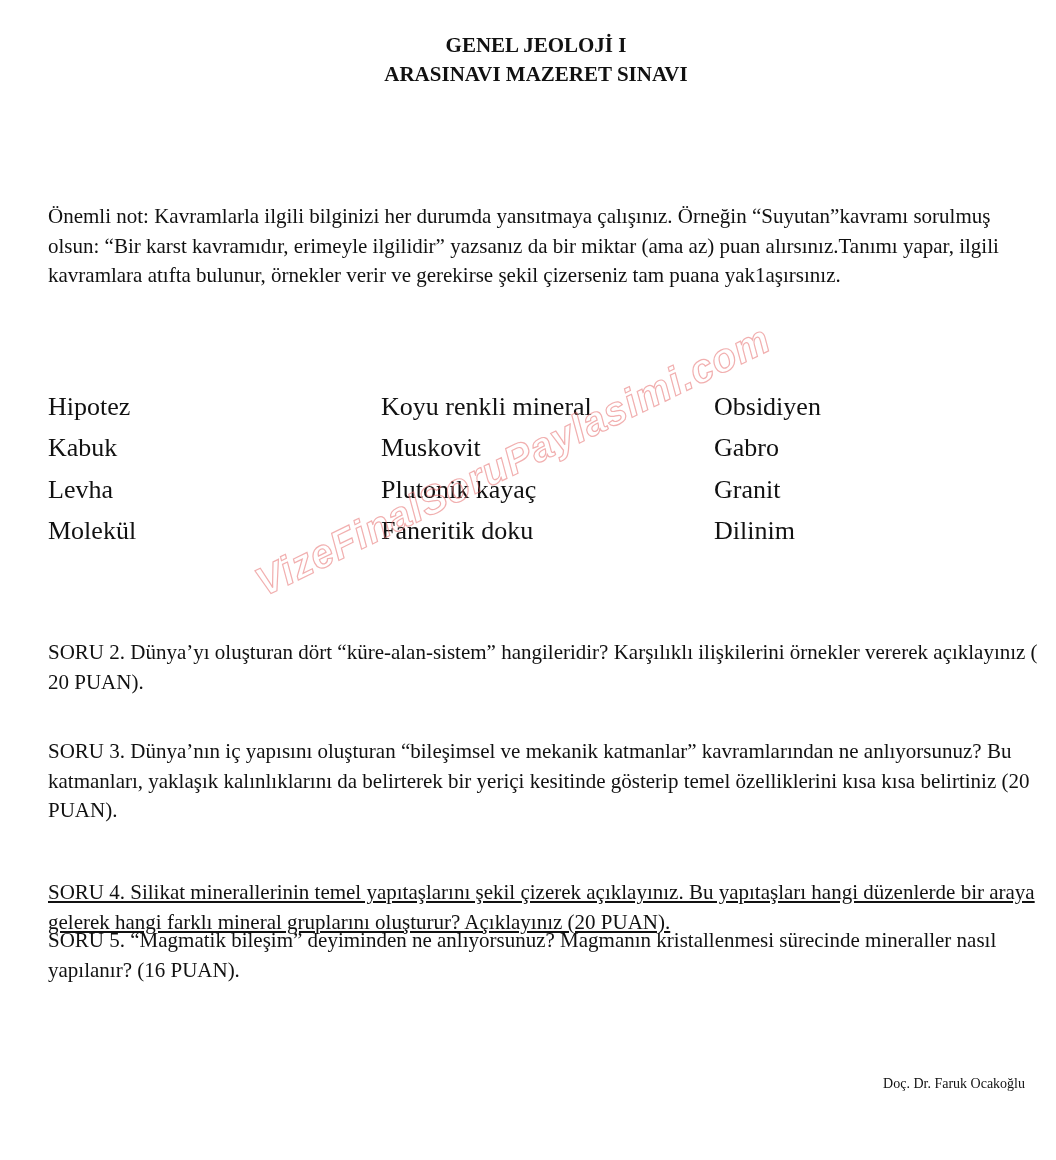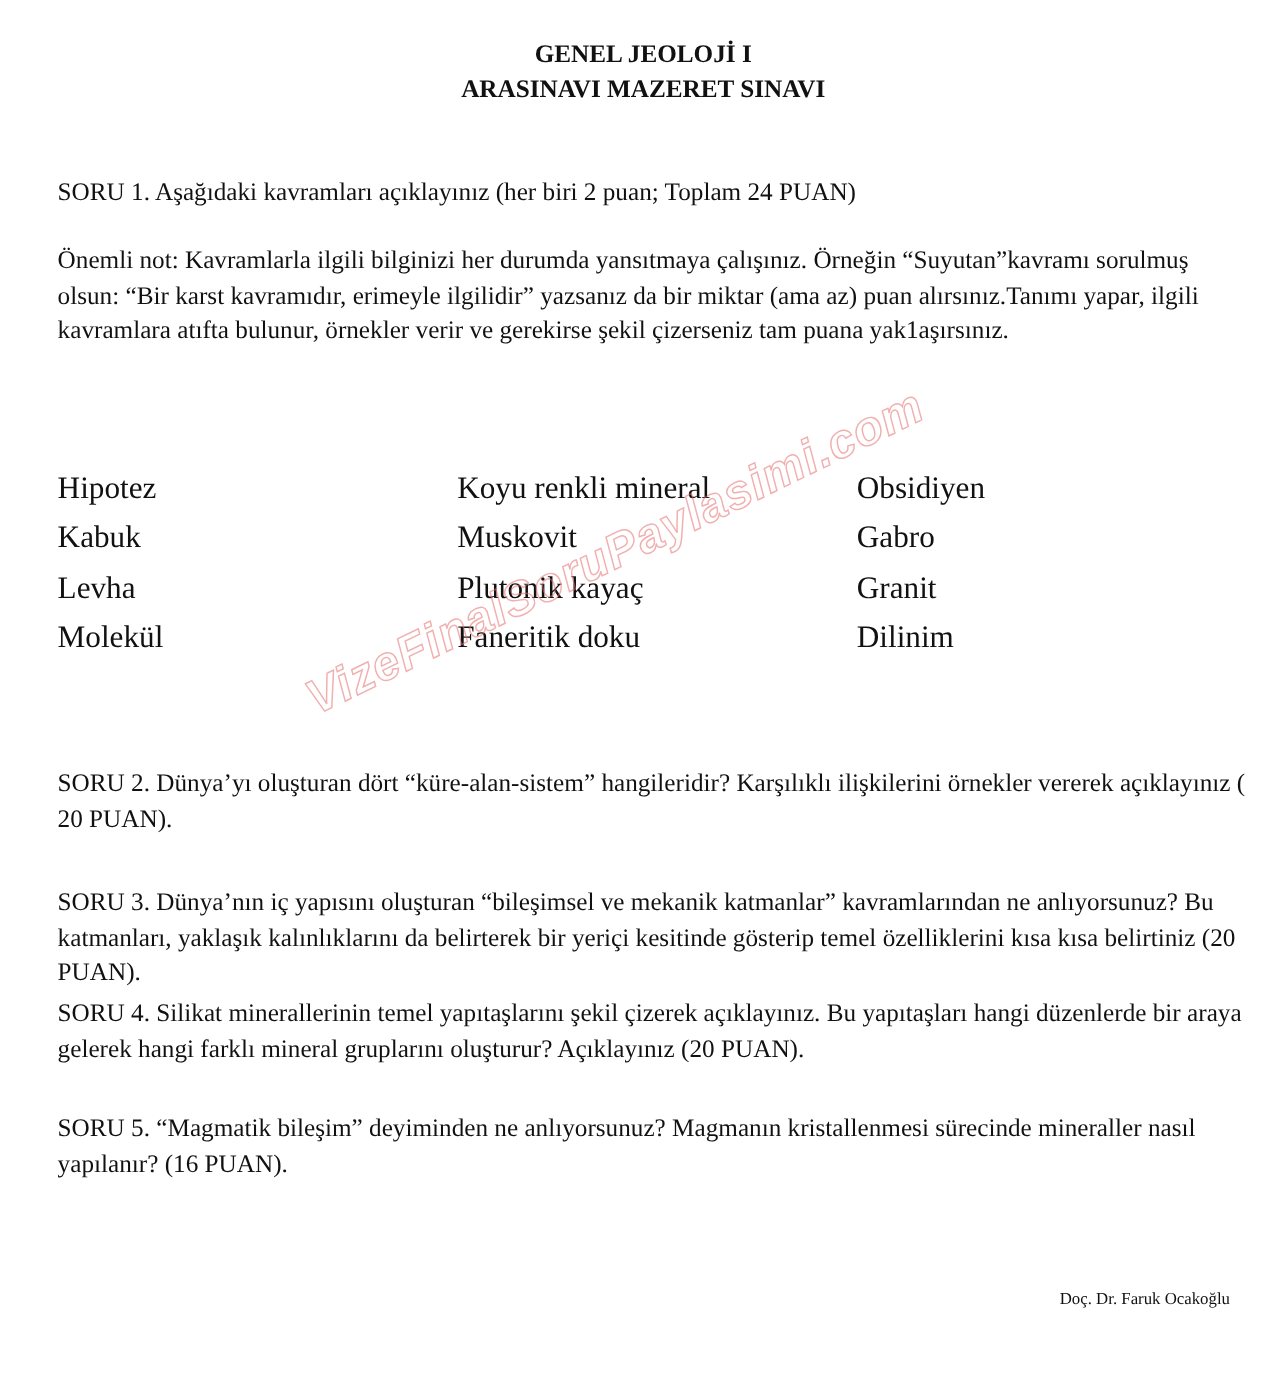--- a/index.html
+++ b/index.html
@@ -22,21 +22,21 @@
     .q1 { top: 146px; }
     .note { top: 202px; width: 975px; }
     .terms { position: absolute; top: 392px; left: 48px; width: 960px; }
     .term-row { position: absolute; left: 0; height: 30px; width: 960px; font-size: 26px; line-height: 30px; }
     .term-row span { position: absolute; top: 0; white-space: nowrap; }
     .c0 { left: 0; }
     .c1 { left: 333px; text-align: right; }
     .c2 { left: 666px; }
     .q2 { top: 638px; }
     .q3 { top: 725px; margin-top: 12px; }
-    .q4 { top: 830px; }
+    .q4 { top: 878px; text-decoration: underline; }
     .q5 { top: 926px; }
     .sig {
       position: absolute; top: 1070px; right: 31px;
       font-size: 14px; line-height: 28px; white-space: nowrap;
     }
     .watermark {
       position: absolute; left: 268px; top: 560px;
       font-family: "Liberation Sans", "DejaVu Sans", sans-serif;
       font-weight: bold; font-style: italic; font-size: 40px;
       color: transparent; -webkit-text-stroke: 1.2px rgba(230, 110, 110, 0.55);
@@ -44,21 +44,20 @@
       white-space: nowrap; pointer-events: none; letter-spacing: 1px;
     }
   </style>
 </head>
 <body>
 
 <div class="page">
   <div class="title t1">GENEL JEOLOJİ I</div>
   <div class="title t2">ARASINAVI MAZERET SINAVI</div>
 
-  <p class="p q1">SORU 1. Aşağıdaki kavramları açıklayınız (her biri 2 puan; Toplam 24 PUAN)</p>
   <p class="p note">Önemli not: Kavramlarla ilgili bilginizi her durumda yansıtmaya çalışınız. Örneğin “Suyutan”kavramı sorulmuş olsun: “Bir karst kavramıdır, erimeyle ilgilidir” yazsanız da bir miktar (ama az) puan alırsınız.Tanımı yapar, ilgili kavramlara atıfta bulunur, örnekler verir ve gerekirse şekil çizerseniz tam puana yak1aşırsınız.</p>
 
   <div class="terms">
     <div class="term-row" style="top:0px">
       <span class="c0">Hipotez</span>
       <span class="c1">Koyu renkli mineral</span>
       <span class="c2">Obsidiyen</span>
     </div>
     <div class="term-row" style="top:41px">
       <span class="c0">Kabuk</span>

